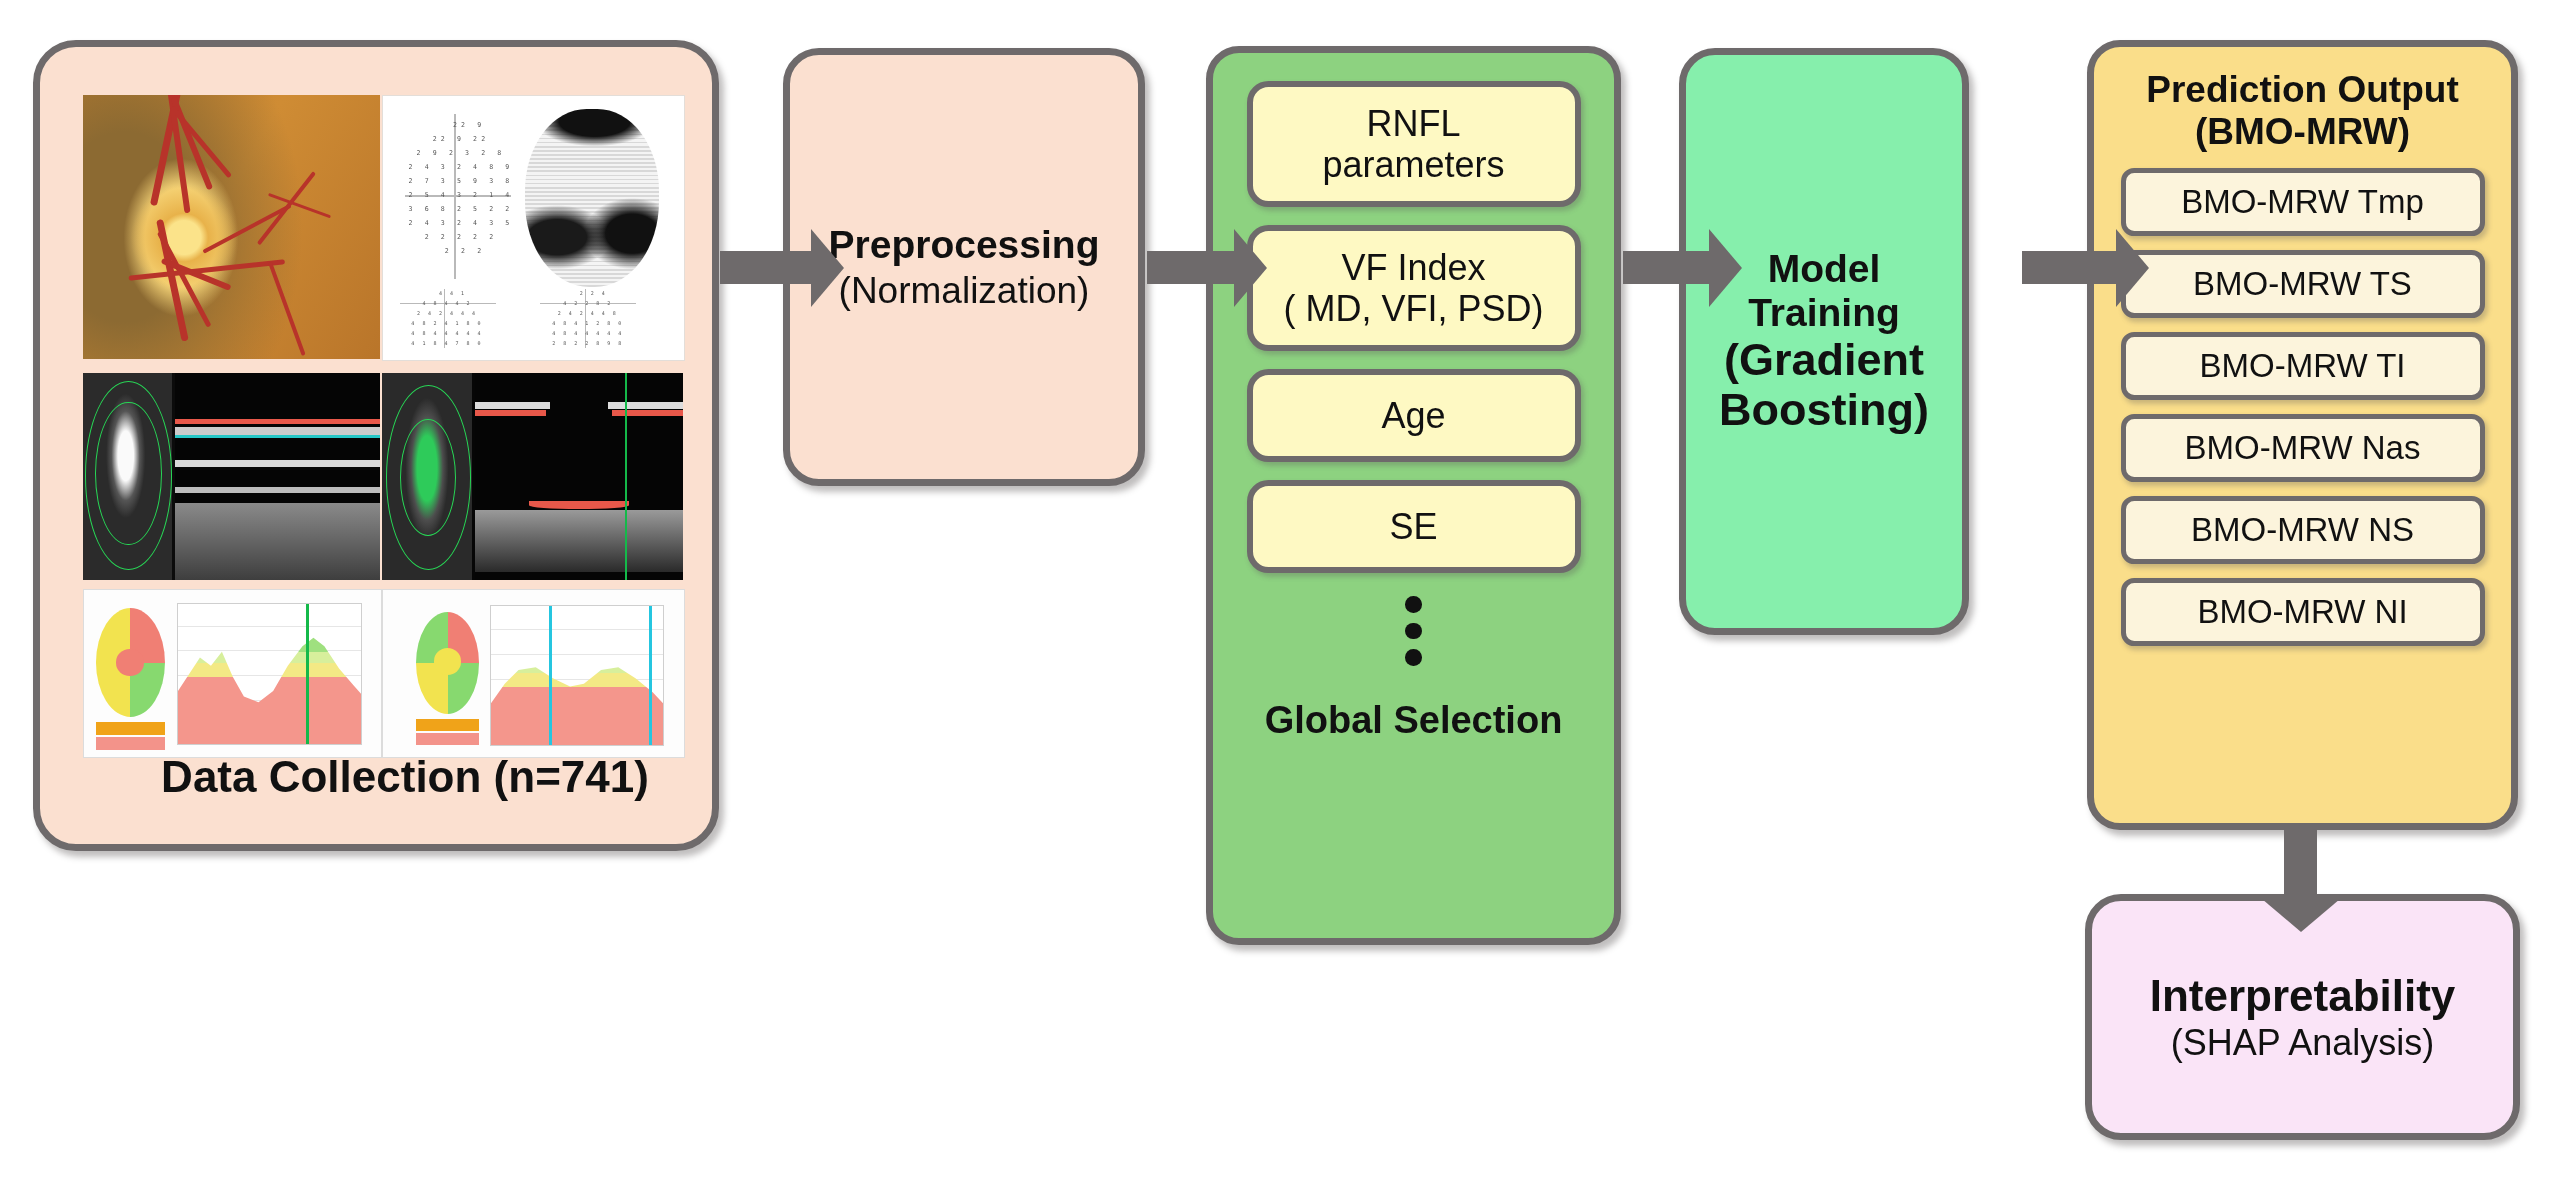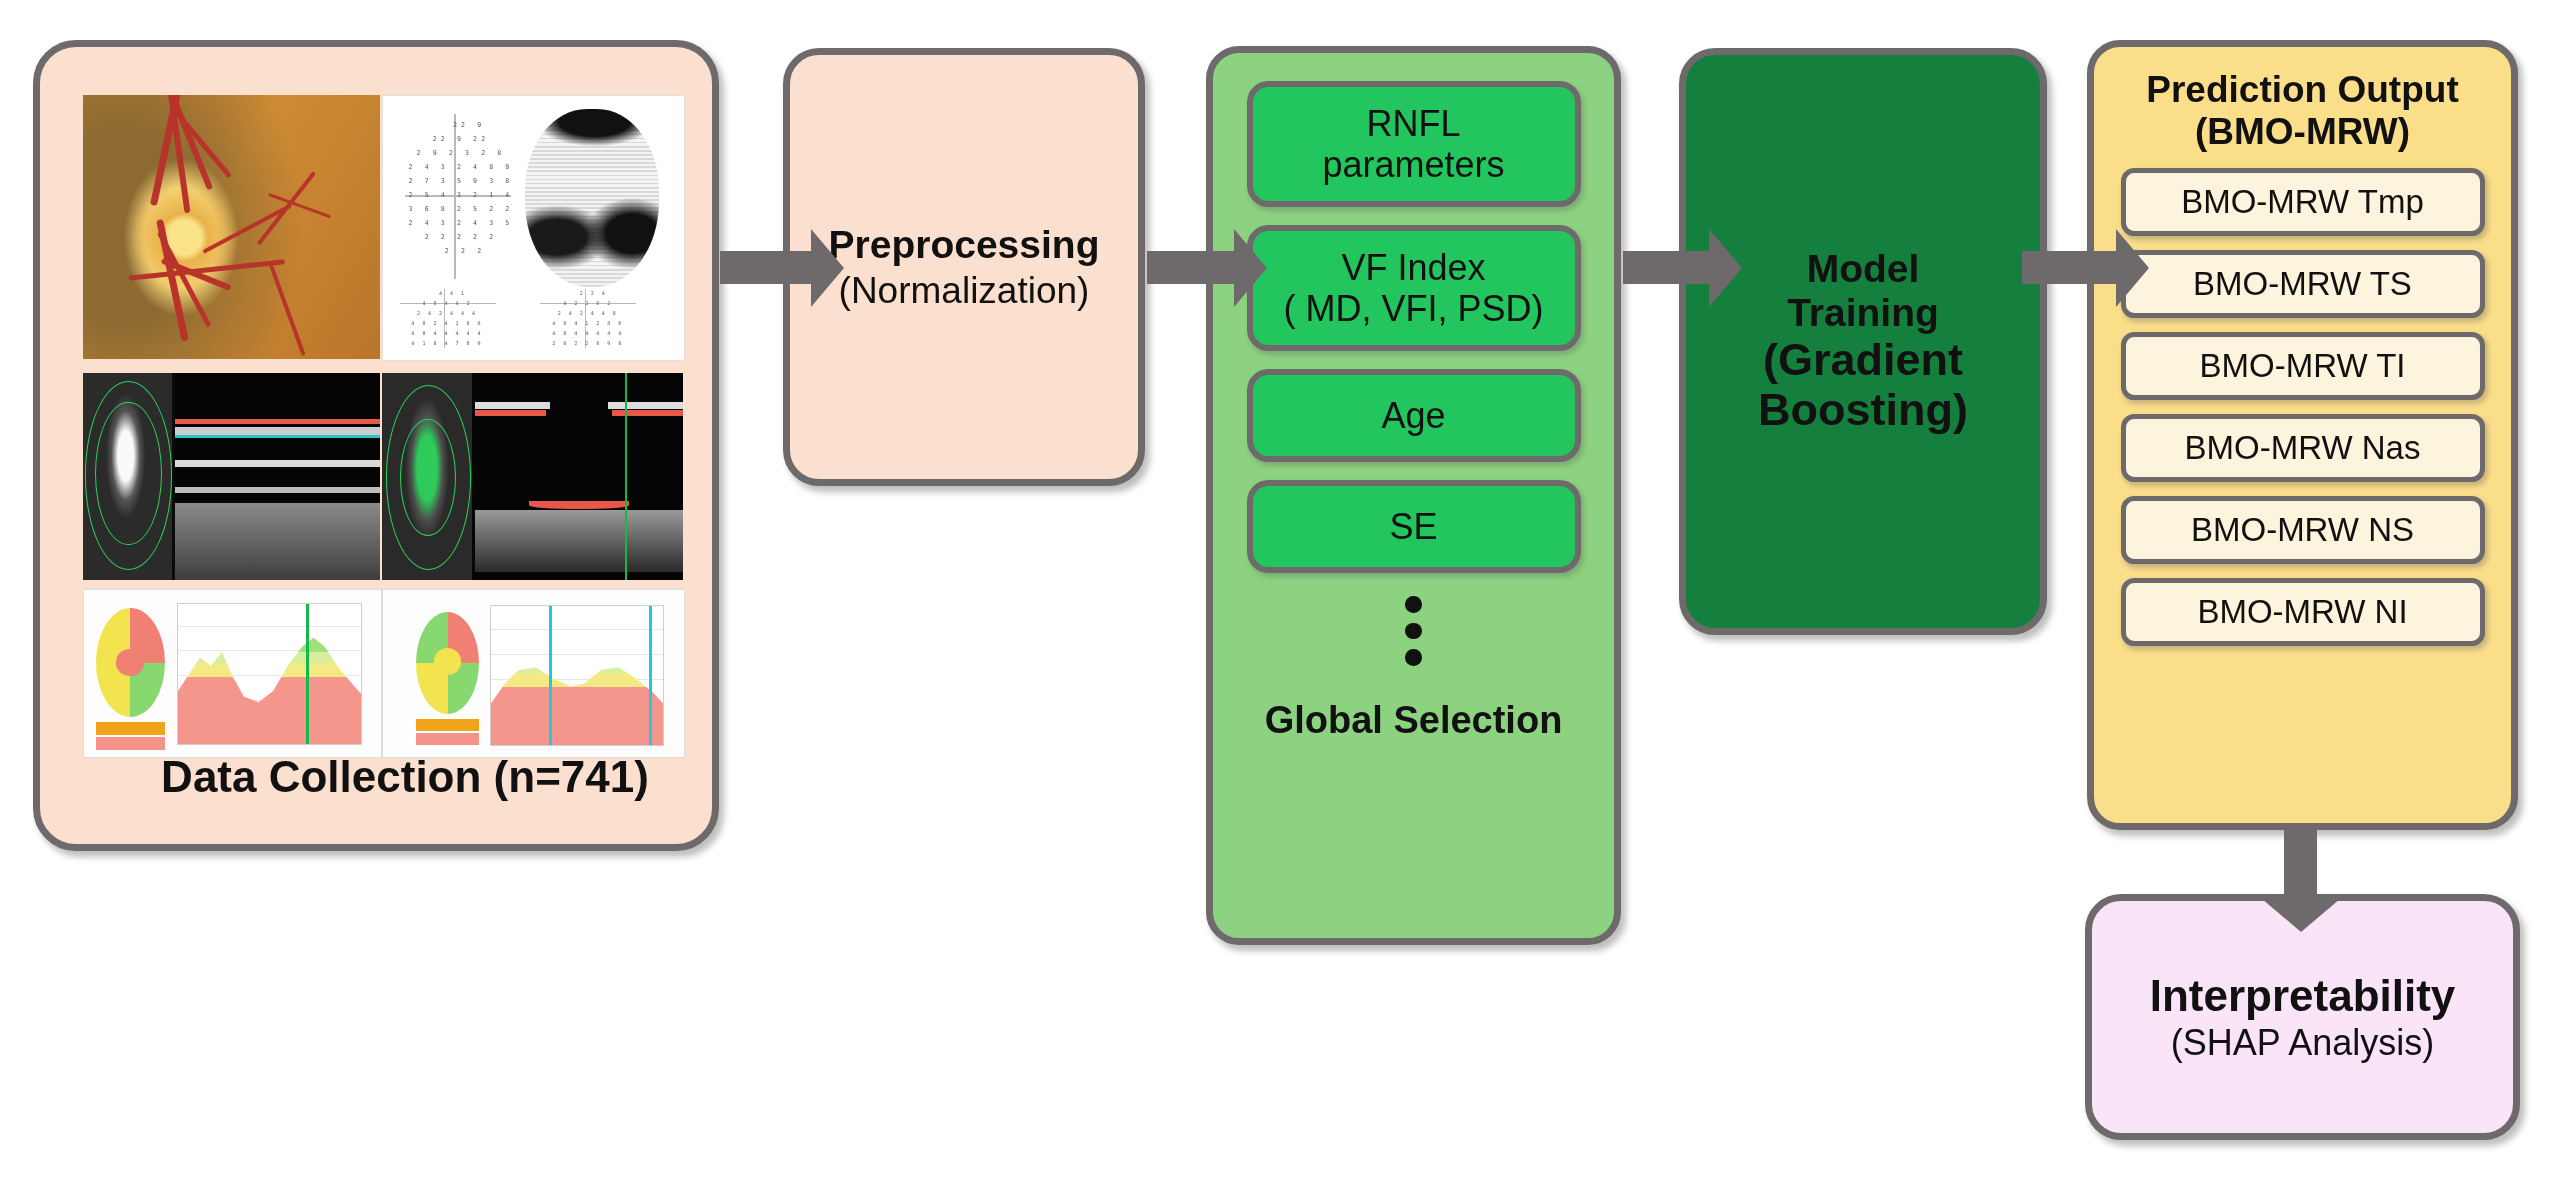--- a/index.html
+++ b/index.html
@@ -33,22 +33,22 @@
   #preprocessing{
     left:783px;top:48px;width:362px;height:438px;
     background:#fbe0d0;
   }
   #feature-selection{
     left:1206px;top:46px;width:415px;height:899px;
     background:#8dd280;justify-content:flex-start;
     padding-top:28px;border-radius:33px;
   }
   #model-training{
-    left:1679px;top:48px;width:368px;height:587px;
-    background:#15803d;
+    left:1679px;top:48px;width:290px;height:587px;
+    background:#86efac;
   }
   #prediction-output{
     left:2087px;top:40px;width:431px;height:790px;
     background:#fade8a;justify-content:flex-start;padding-top:21.5px;
     border-radius:33px;
   }
   #interpretability{
     left:2085px;top:894px;width:435px;height:246px;
     background:#fae4f7;
   }
@@ -66,21 +66,21 @@
 
   
   .pill{
     box-sizing:border-box;
     border:6.6px solid #6e6a6b;
     display:flex;align-items:center;justify-content:center;
     text-align:center;color:#111;
     box-shadow:2.5px 3.3px 5px rgba(90,85,85,.30);
   }
   .fs-pill{
-    width:334px;border-radius:21.5px;background:#22c55e;
+    width:334px;border-radius:21.5px;background:#fef9c3;
     font-size:36px;line-height:1.14;margin-bottom:18px;
   }
   .fs-pill.tall{height:126px;}
   .fs-pill.short{height:93px;}
   .fs-dots{
     color:#111;font-size:46px;font-weight:900;line-height:.42;
     letter-spacing:0;margin:5px 0 16.5px 0;text-align:center;
   }
   .fs-dots span{display:block;width:16.5px;height:16.5px;border-radius:50%;
     background:#111;margin:0 auto 10px auto;}

